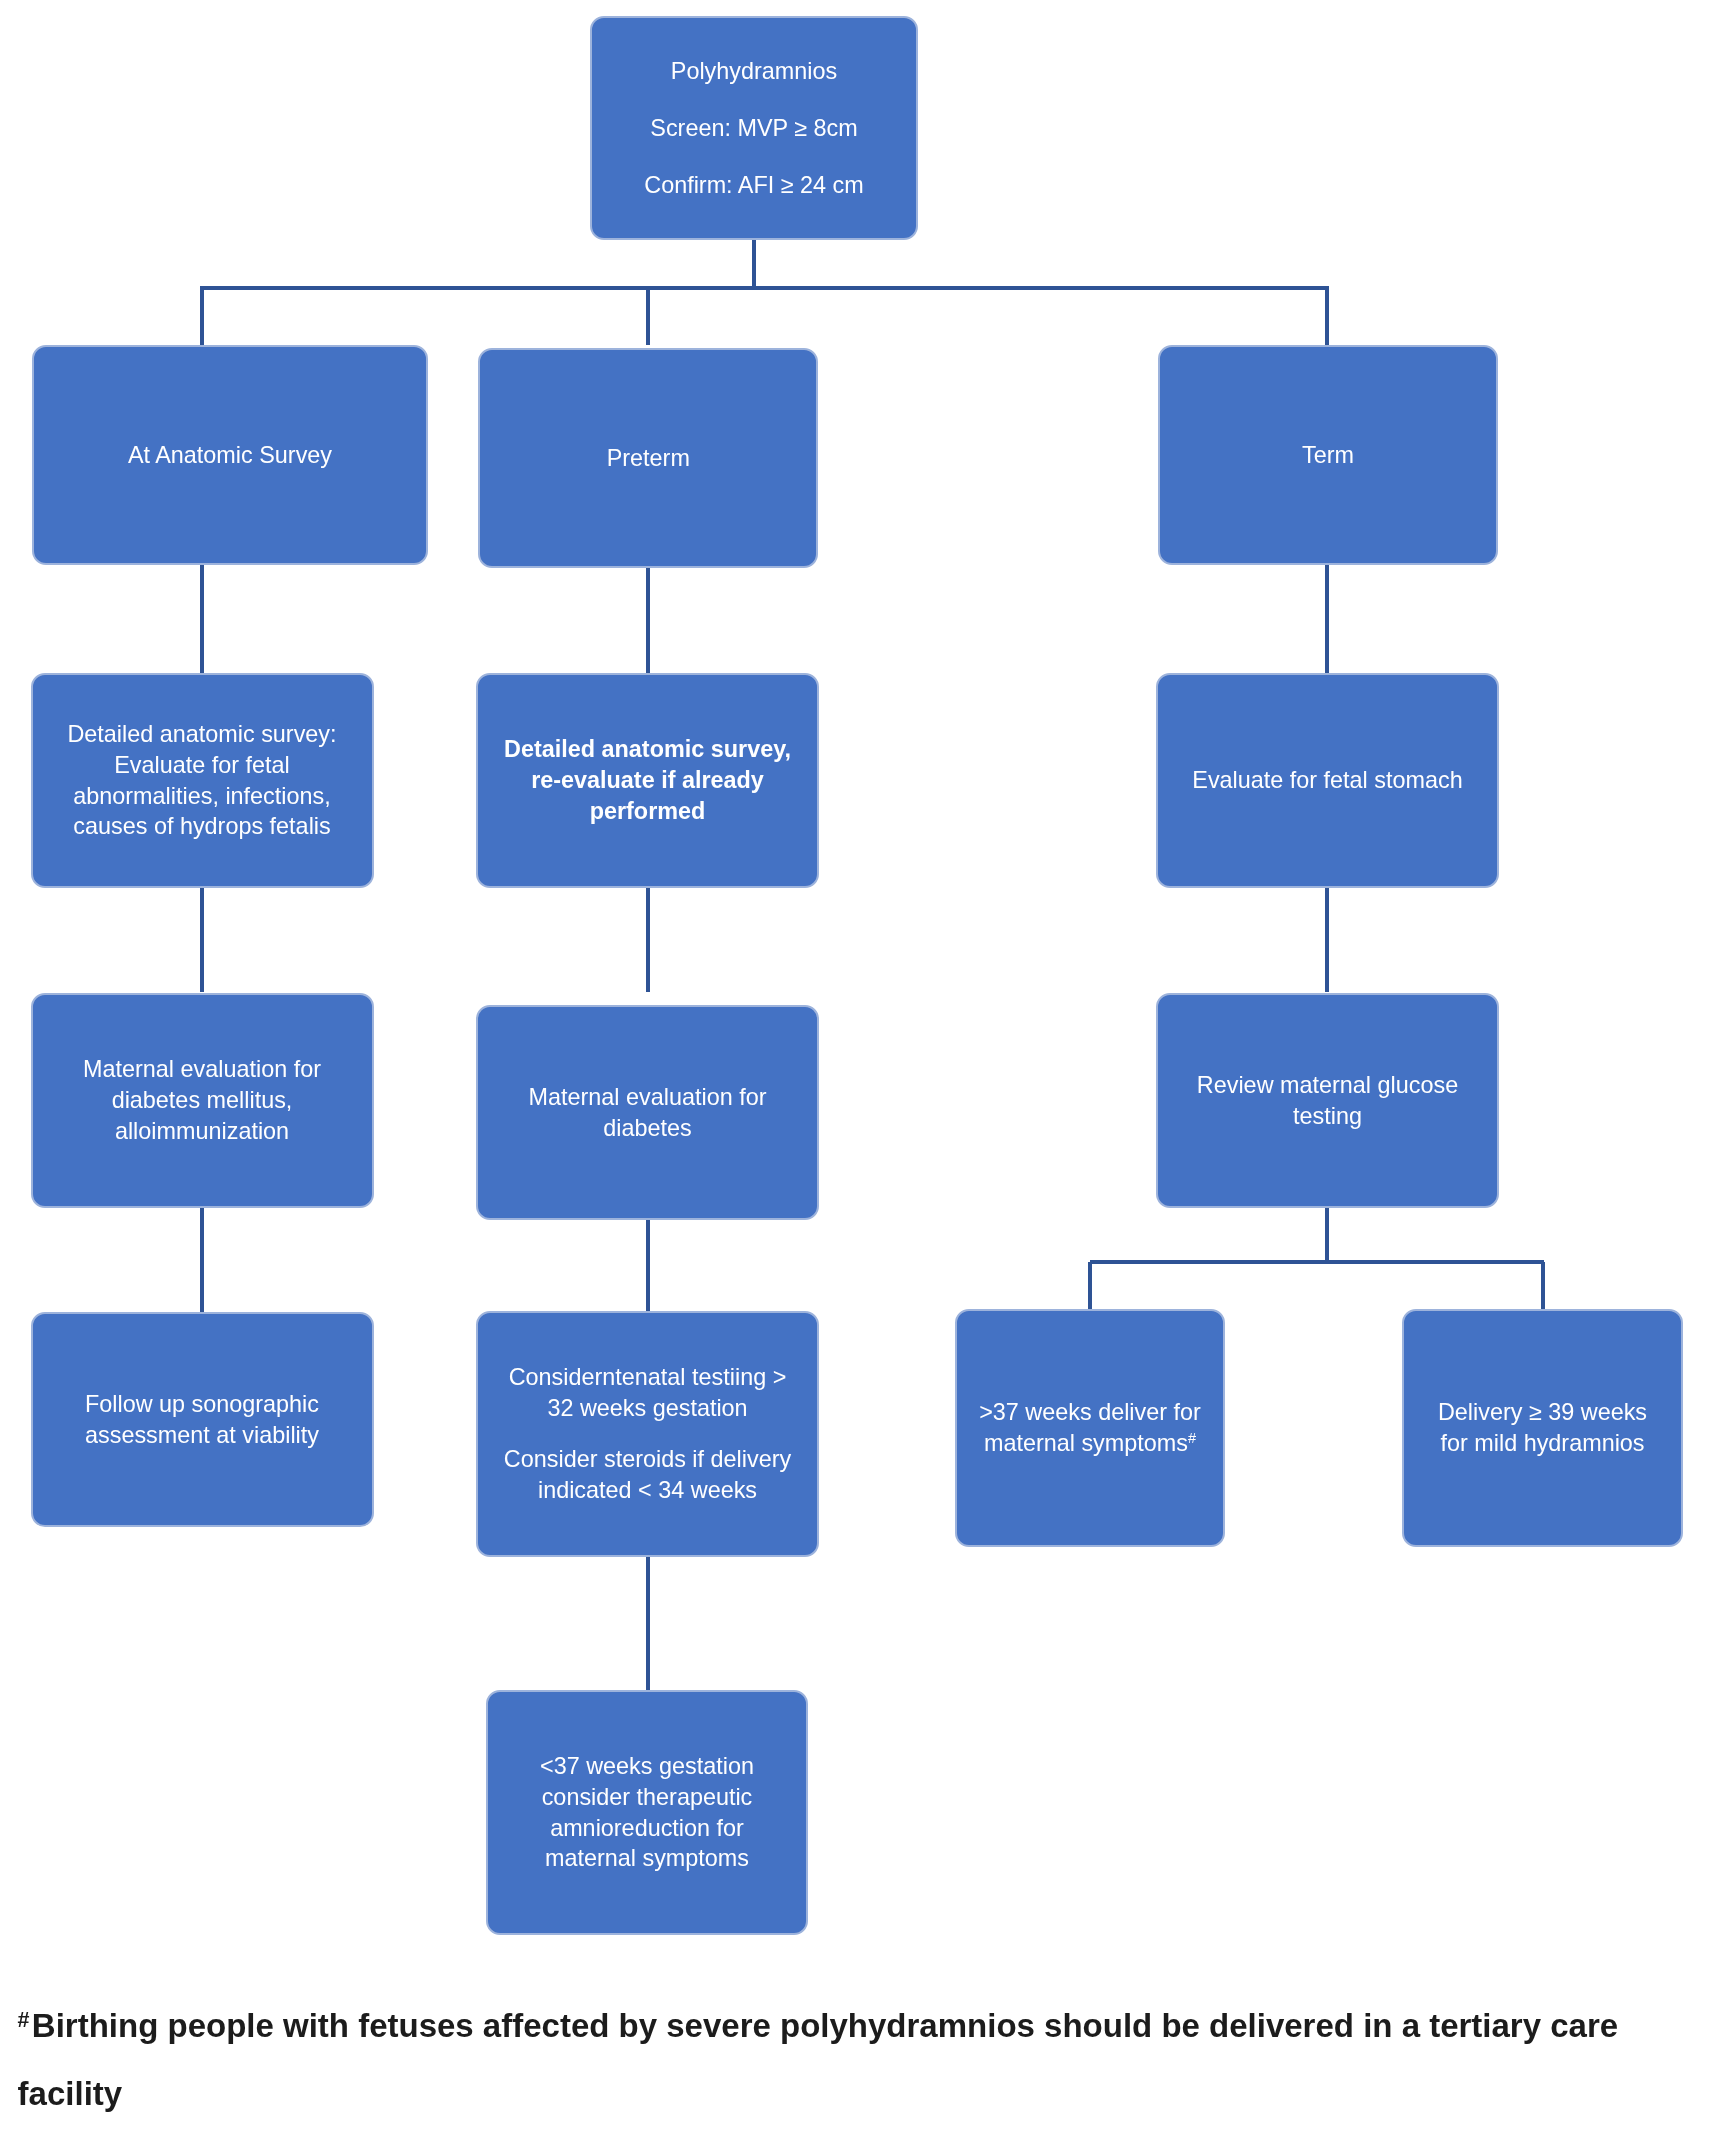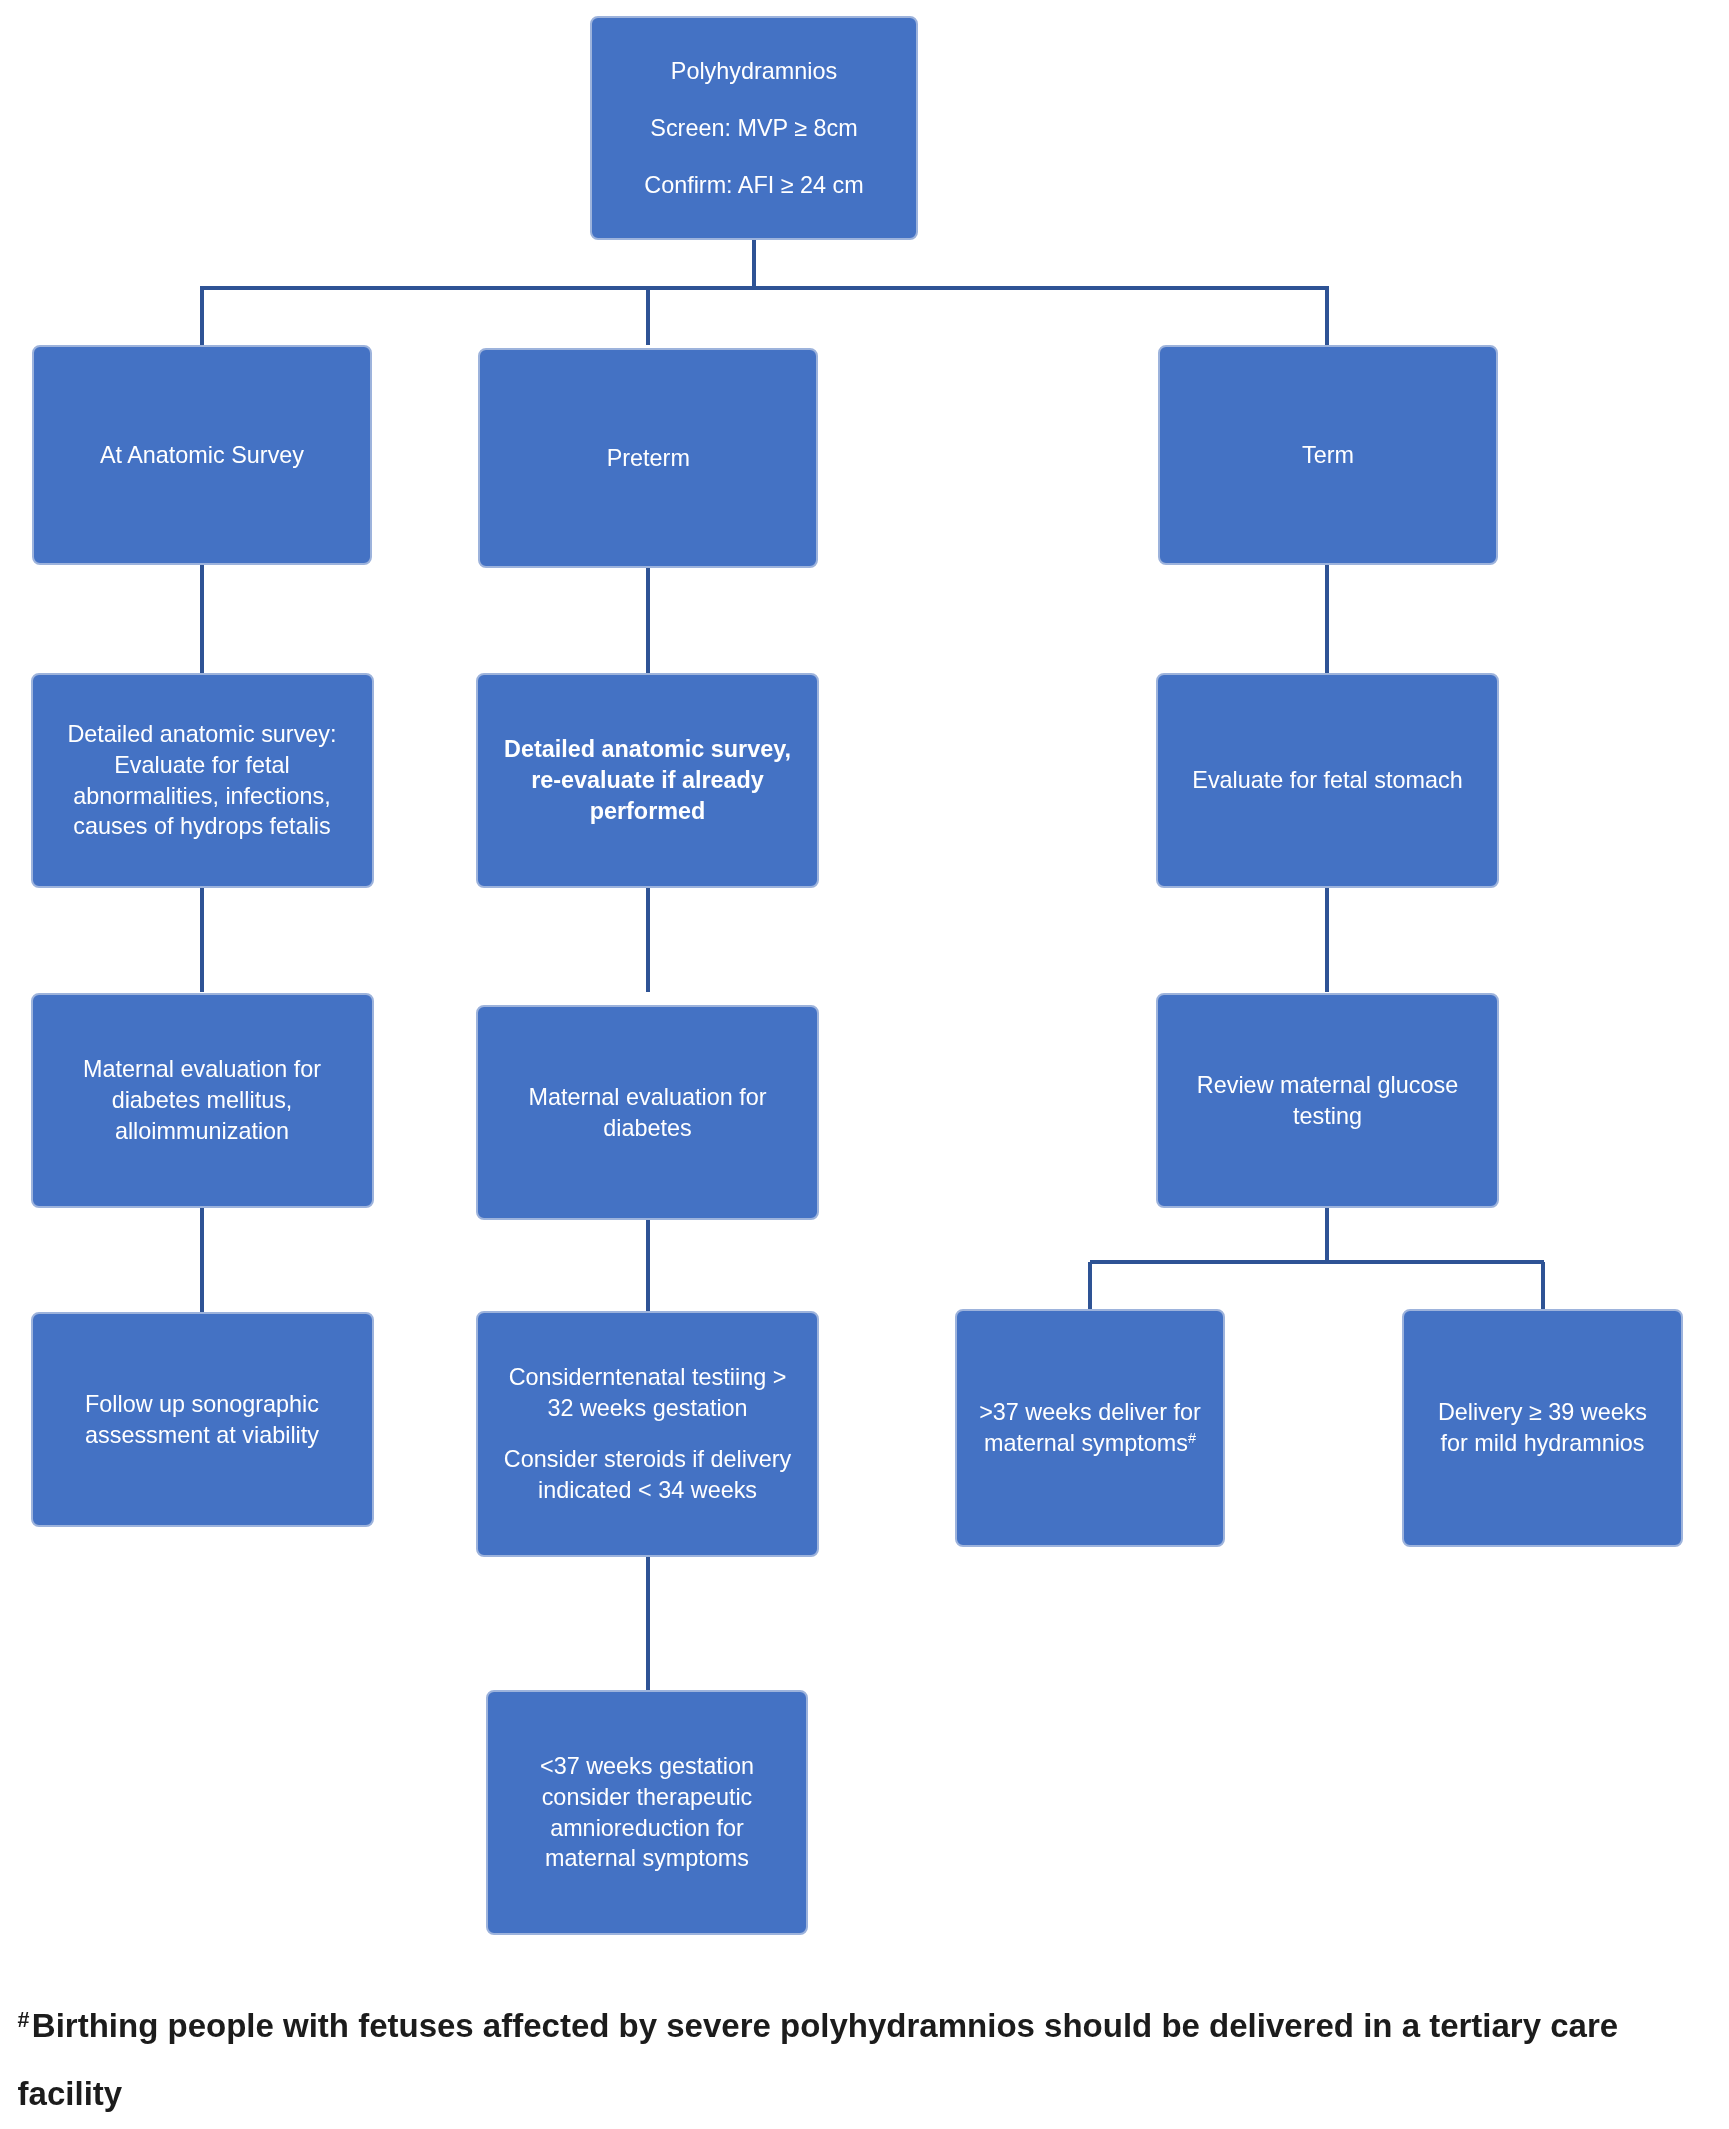--- a/index.html
+++ b/index.html
@@ -14,21 +14,21 @@
     height: 2129px;
     background: var(--background, #ffffff);
     overflow: hidden;
   }
   
   .node {
     position: absolute;
     box-sizing: border-box;
     background: var(--box-fill, #4472c4);
     border: 2.9px solid var(--box-border, #9db3dc);
-    border-radius: 8px;
+    border-radius: 14px;
     color: var(--box-text, #ffffff);
     font-size: 23.4px;
     line-height: 1.32;
     display: flex;
     flex-direction: column;
     align-items: center;
     justify-content: center;
     text-align: center;
     padding: 14px 23.4px;
   }
@@ -95,21 +95,21 @@
   <div class="conn v" style="left:1543px; top:1262px; height:47px;"></div>
 
   <div class="conn v" style="left:648px; top:1557px; height:134px;"></div>
 
   <div class="node root-box" style="left:590px; top:16.4px; width:328px; height:224px;">
     <div class="line">Polyhydramnios</div>
     <div class="line">Screen: MVP ≥ 8cm</div>
     <div class="line">Confirm: AFI ≥ 24 cm</div>
   </div>
 
-  <div class="node" style="left:32px; top:345px; width:340px; height:220px;">
+  <div class="node" style="left:32px; top:345px; width:396px; height:220px;">
     <div class="txt">At Anatomic Survey</div>
   </div>
   <div class="node" style="left:478px; top:348px; width:340px; height:220px;padding-left:24px;">
     <div class="txt">Preterm</div>
   </div>
   <div class="node" style="left:1158px; top:345px; width:340px; height:220px;">
     <div class="txt">Term</div>
   </div>
 
   <div class="node" style="left:30.5px; top:673px; width:343px; height:215px;">

